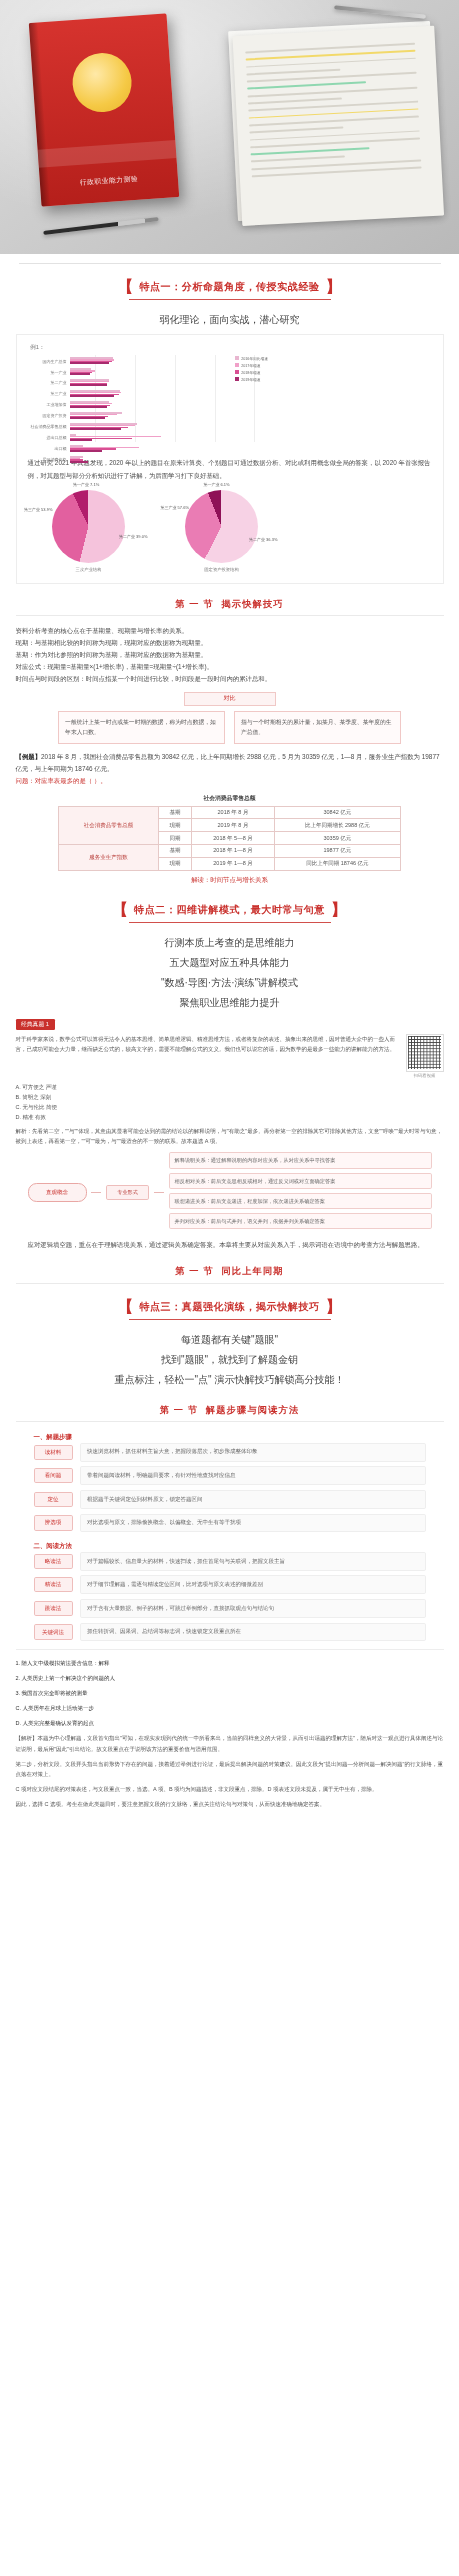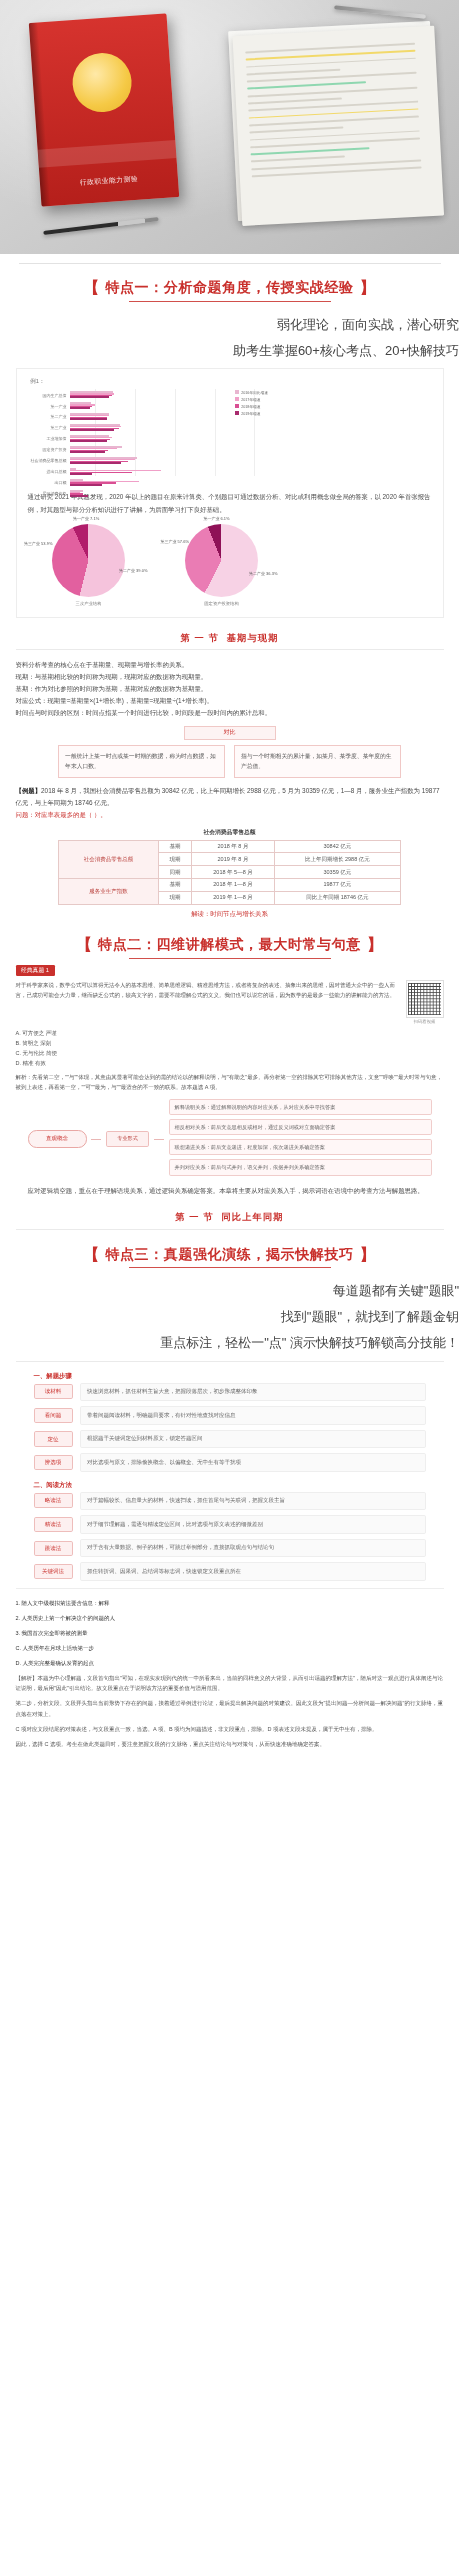--- a/index.html
+++ b/index.html
@@ -105,27 +105,27 @@
 
   
   .feature-head {
     display:flex; align-items:center; justify-content:center;
     margin:16px auto 2.4px; gap:6.1px;
   }
   .feature-head .brk {
     color:#c9302c; font-size:16px; line-height:1; font-weight:bold;
   }
   .feature-head .txt {
-    color:#c9302c; font-size:14px; font-weight:bold; letter-spacing:0.6px;
+    color:#c9302c; font-size:10px; font-weight:bold; letter-spacing:0.6px;
   }
   .feature-under {
     width:202px; height:1.2px; background:#c9302c; margin:3.7px auto 0; opacity:.85;
   }
   .feature-lines {
-    text-align:right; margin:9.8px 0 3.7px; color:#444; font-size:13px; line-height:2;
+    text-align:center; margin:9.8px 0 3.7px; color:#444; font-size:10px; line-height:2;
   }
 
   
   .sec-head {
     text-align:center; margin:13.5px 0 2.4px;
     color:#c9302c; font-size:9.2px; font-weight:bold; letter-spacing:1.2px;
   }
   .sec-rule { width:428px; height:0.6px; background:#eaeaea; margin:4.9px auto 8.6px; }
 
   
@@ -281,21 +281,20 @@
   <div class="hr-thin"></div>
 
   <div class="feature-head">
     <span class="brk">【</span>
     <span class="txt">特点一：分析命题角度，传授实战经验</span>
     <span class="brk">】</span>
   </div>
   <div class="feature-under"></div>
   <div class="feature-lines">
     <div>弱化理论，面向实战，潜心研究</div>
-    <div>助考生掌握60+核心考点、20+快解技巧</div>
   </div>
 
   <div class="sheet">
     <div class="chart-title">例1：</div>
 
     <div class="bar-chart">
       <div class="grid-v" style="left:67px"></div>
       <div class="grid-v" style="left:107px"></div>
       <div class="grid-v" style="left:147px"></div>
       <div class="grid-v" style="left:187px"></div>
@@ -396,21 +395,21 @@
           <span class="pie-lab" style="left:-24.5px;top:14.7px">第三产业 57.6%</span>
           <span class="pie-lab" style="left:64px;top:47px">第二产业 36.3%</span>
           <span class="pie-lab" style="left:18.4px;top:-8.6px">第一产业 6.1%</span>
         </div>
         <div class="pie-cap">固定资产投资结构</div>
       </div>
     </div>
   </div>
 
   <div class="sec-head">
-    <span>第 一 节</span>&nbsp;&nbsp;<span>基期与现期</span>
+    <span>第 一 节</span>&nbsp;&nbsp;<span>揭示快解技巧</span>
   </div>
   <div class="sec-rule"></div>
 
   <div class="sheet noborder">
     <div class="body-text">资料分析考查的核心点在于基期量、现期量与增长率的关系。</div>
     <div class="body-text">现期：与基期相比较的时间称为现期，现期对应的数据称为现期量。</div>
     <div class="body-text">基期：作为对比参照的时间称为基期，基期对应的数据称为基期量。</div>
     <div class="body-text">对应公式：现期量=基期量×(1+增长率)，基期量=现期量÷(1+增长率)。</div>
     <div class="body-text">时间点与时间段的区别：时间点指某一个时间进行比较，时间段是一段时间内的累计总和。</div>
 
@@ -461,20 +460,26 @@
     </table>
     <div class="body-text red center" style="margin-top:3.7px">解读：时间节点与增长关系</div>
   </div>
 
   <div class="feature-head">
     <span class="brk">【</span>
     <span class="txt">特点二：四维讲解模式，最大时常与句意</span>
     <span class="brk">】</span>
   </div>
   <div class="feature-under"></div>
+  <div class="feature-lines">
+    <div>行测本质上考查的是思维能力</div>
+    <div>五大题型对应五种具体能力</div>
+    <div>"数感·导图·方法·演练"讲解模式</div>
+    <div>聚焦职业思维能力提升</div>
+  </div>
 
   <div class="ex-card">
     <div class="ex-tag">经典真题 1</div>
     <div class="ex-body">
       <div class="ex-text">对于科学家来说，数学公式可以算得无法令人的基本思维、简单思维逻辑、精准思维方法，或者将复杂的表述、抽象出来的思维，因对普通大众中的一些人而言，已成功可能会大力量，继而缺乏公式的，较高文字的，需要不能理解公式的文义。我们也可以说它的话，因为数学的是最多一些能力的讲解能力的方法。</div>
       <div>
         <div class="qr">
             <div class="qr-inner"></div>
           </div>
         <div class="qr-cap">扫码看视频</div>
@@ -523,20 +528,23 @@
     <span class="txt">特点三：真题强化演练，揭示快解技巧</span>
     <span class="brk">】</span>
   </div>
   <div class="feature-under"></div>
   <div class="feature-lines">
     <div>每道题都有关键"题眼"</div>
     <div>找到"题眼"，就找到了解题金钥</div>
     <div>重点标注，轻松一"点"  演示快解技巧解锁高分技能！</div>
   </div>
 
+  <div class="sec-head">
+    <span>第 一 节</span>&nbsp;&nbsp;<span>解题步骤与阅读方法</span>
+  </div>
   <div class="sec-rule"></div>
 
   <div class="steps">
     <div class="body-text red" style="font-weight:bold">一、解题步骤</div>
     <div class="step-row">
       <div class="step-key">读材料</div>
       <div class="step-val">快速浏览材料，抓住材料主旨大意，把握段落层次，初步形成整体印象</div>
     </div>
     <div class="step-row">
       <div class="step-key">看问题</div>

